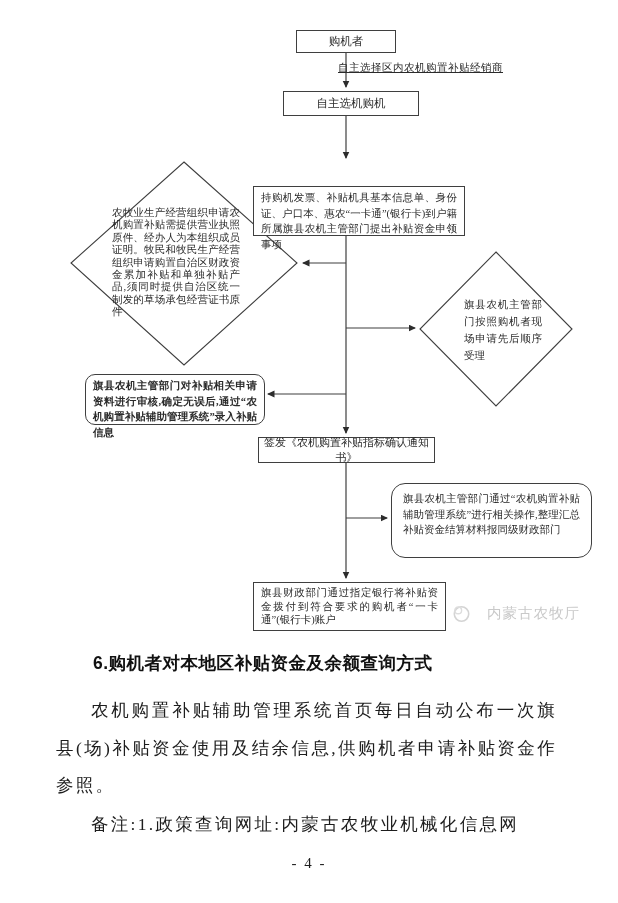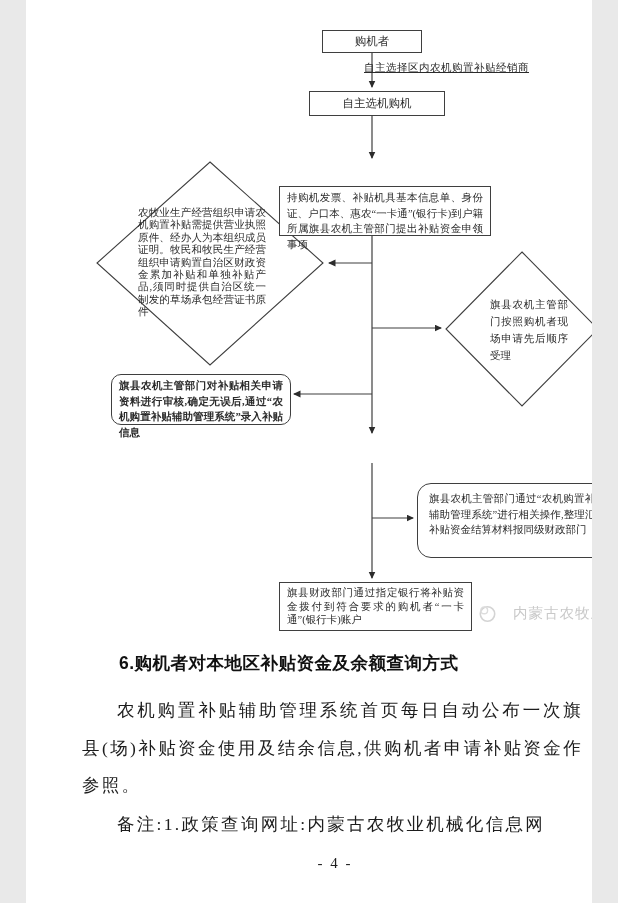--- a/index.html
+++ b/index.html
@@ -1,19 +1,19 @@
 <!DOCTYPE html>
 <html><head>
 <meta charset="utf-8">
 <style>
   html,body{margin:0;padding:0;background:#e9e9e9;}
   .page{
-    position:relative;width:524px;height:903px;background:#ffffff;
+    position:relative;width:618px;height:903px;background:#ffffff;
     font-family:"Liberation Serif","DejaVu Serif",serif;color:#262626;
-    overflow:hidden;margin:0 auto;padding-left:42px;
+    overflow:hidden;margin:0 auto;
   }
   .fc-svg{position:absolute;left:0;top:0;}
   .node{
     position:absolute;box-sizing:border-box;background:#fff;
     border:1px solid #3f3f3f;color:#2b2b2b;
     font-family:"Liberation Serif","DejaVu Serif",serif;
   }
   .node.center{display:flex;align-items:center;justify-content:center;text-align:center;}
   .node.round{border-radius:10px;}
   .node.round-lg{border-radius:14px;}
@@ -78,20 +78,21 @@
   <div class="node center" style="left:283px;top:91px;width:136px;height:25px;font-size:11.5px;">自主选机购机</div>
 
   <div class="node multiline" style="left:253px;top:162px;width:212px;height:50px;margin-top:24px;">持购机发票、补贴机具基本信息单、身份证、户口本、惠农“一卡通”(银行卡)到户籍所属旗县农机主管部门提出补贴资金申领事项</div>
 
   <div class="dtext" style="left:112px;top:207px;width:128px;line-height:12.4px;">农牧业生产经营组织申请农机购置补贴需提供营业执照原件、经办人为本组织成员证明。牧民和牧民生产经营组织申请购置自治区财政资金累加补贴和单独补贴产品,须同时提供自治区统一制发的草场承包经营证书原件</div>
 
   <div class="dtext" style="left:464px;top:296px;width:78px;line-height:17px;">旗县农机主管部门按照购机者现场申请先后顺序受理</div>
 
   <div class="node multiline round" style="left:85px;top:374px;width:180px;height:51px;font-weight:bold;">旗县农机主管部门对补贴相关申请资料进行审核,确定无误后,通过“农机购置补贴辅助管理系统”录入补贴信息</div>
 
+  <div class="node center" style="left:258px;top:437px;width:177px;height:26px;font-size:11px;">签发《农机购置补贴指标确认通知书》</div>
 
   <div class="node multiline round-lg" style="left:391px;top:483px;width:201px;height:75px;padding:7px 11px;line-height:15.6px;">旗县农机主管部门通过“农机购置补贴辅助管理系统”进行相关操作,整理汇总补贴资金结算材料报同级财政部门</div>
 
   <div class="node multiline" style="left:253px;top:582px;width:193px;height:49px;line-height:13.6px;">旗县财政部门通过指定银行将补贴资金拨付到符合要求的购机者“一卡通”(银行卡)账户</div>
 
   <div class="watermark">
     <svg width="19" height="19" viewBox="0 0 19 19">
       <circle cx="9.5" cy="10" r="7.2" fill="none" stroke="#d4d4d4" stroke-width="1.6"></circle>
       <circle cx="6.2" cy="6.4" r="3.4" fill="none" stroke="#dddddd" stroke-width="1.4"></circle>
     </svg>

